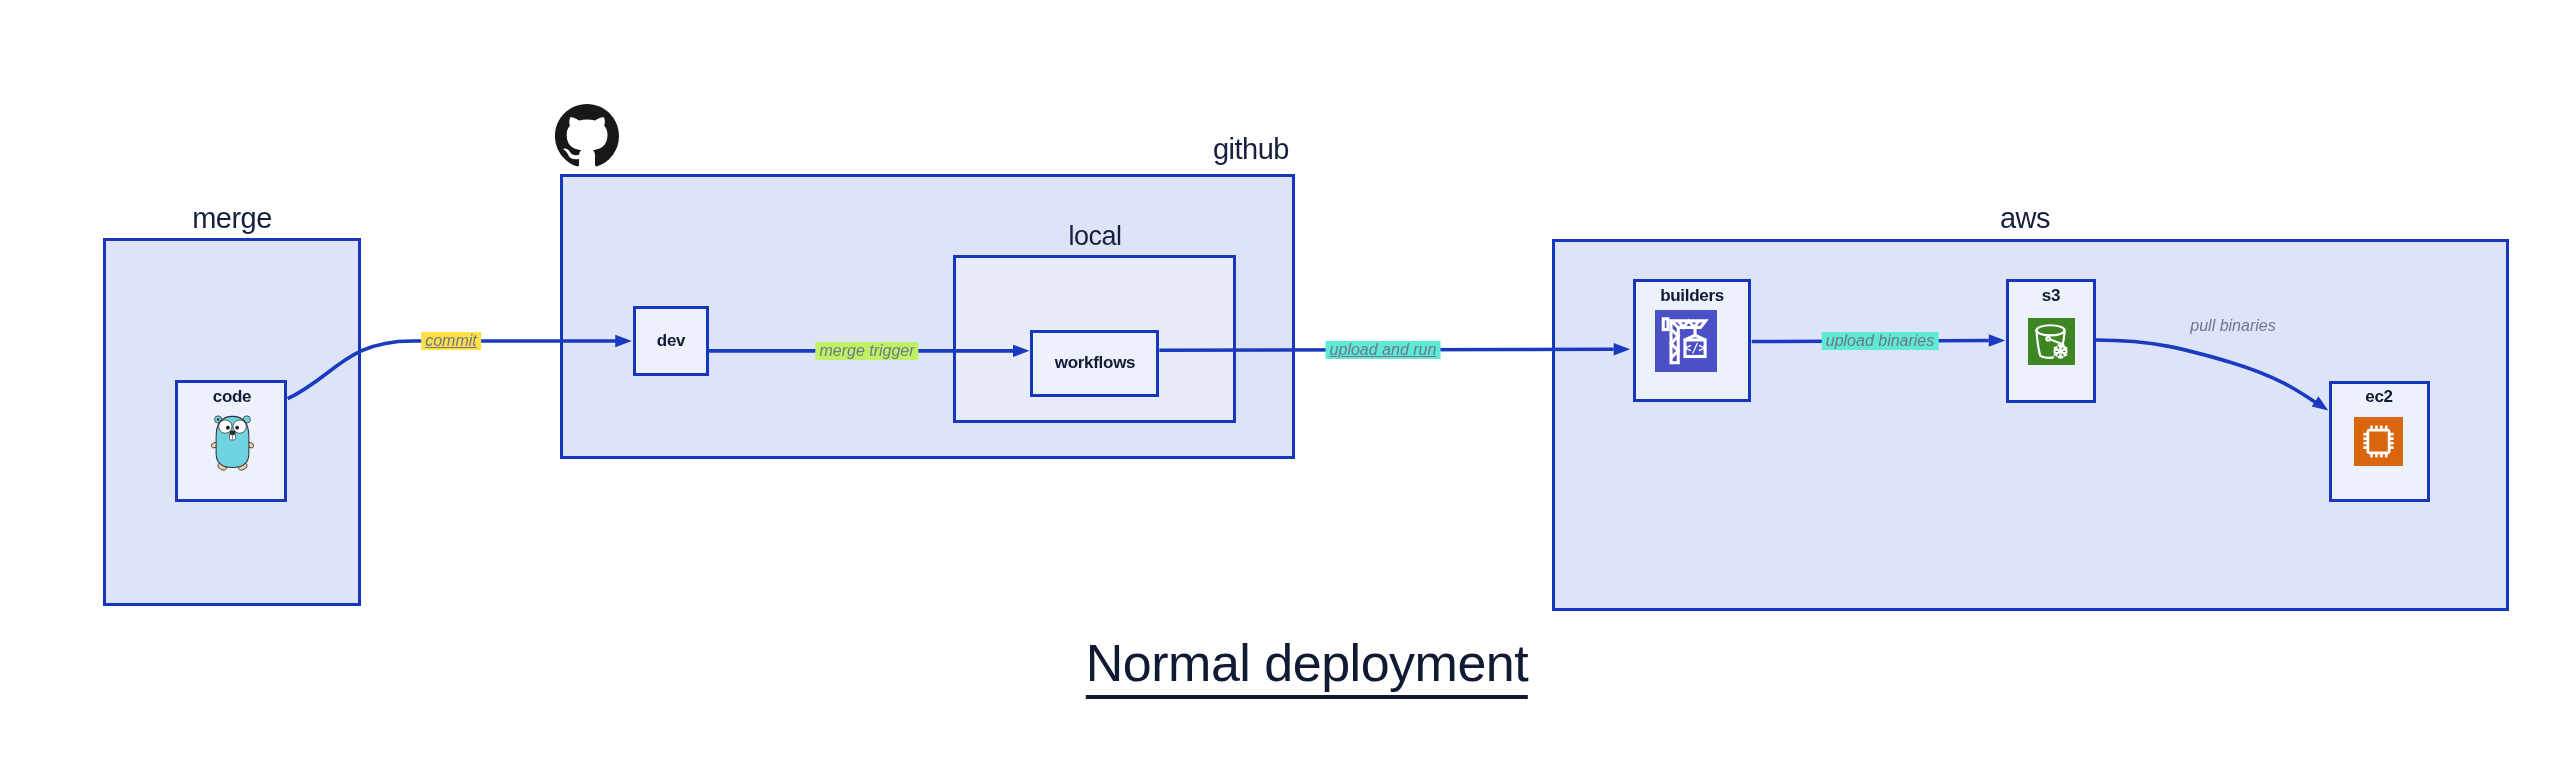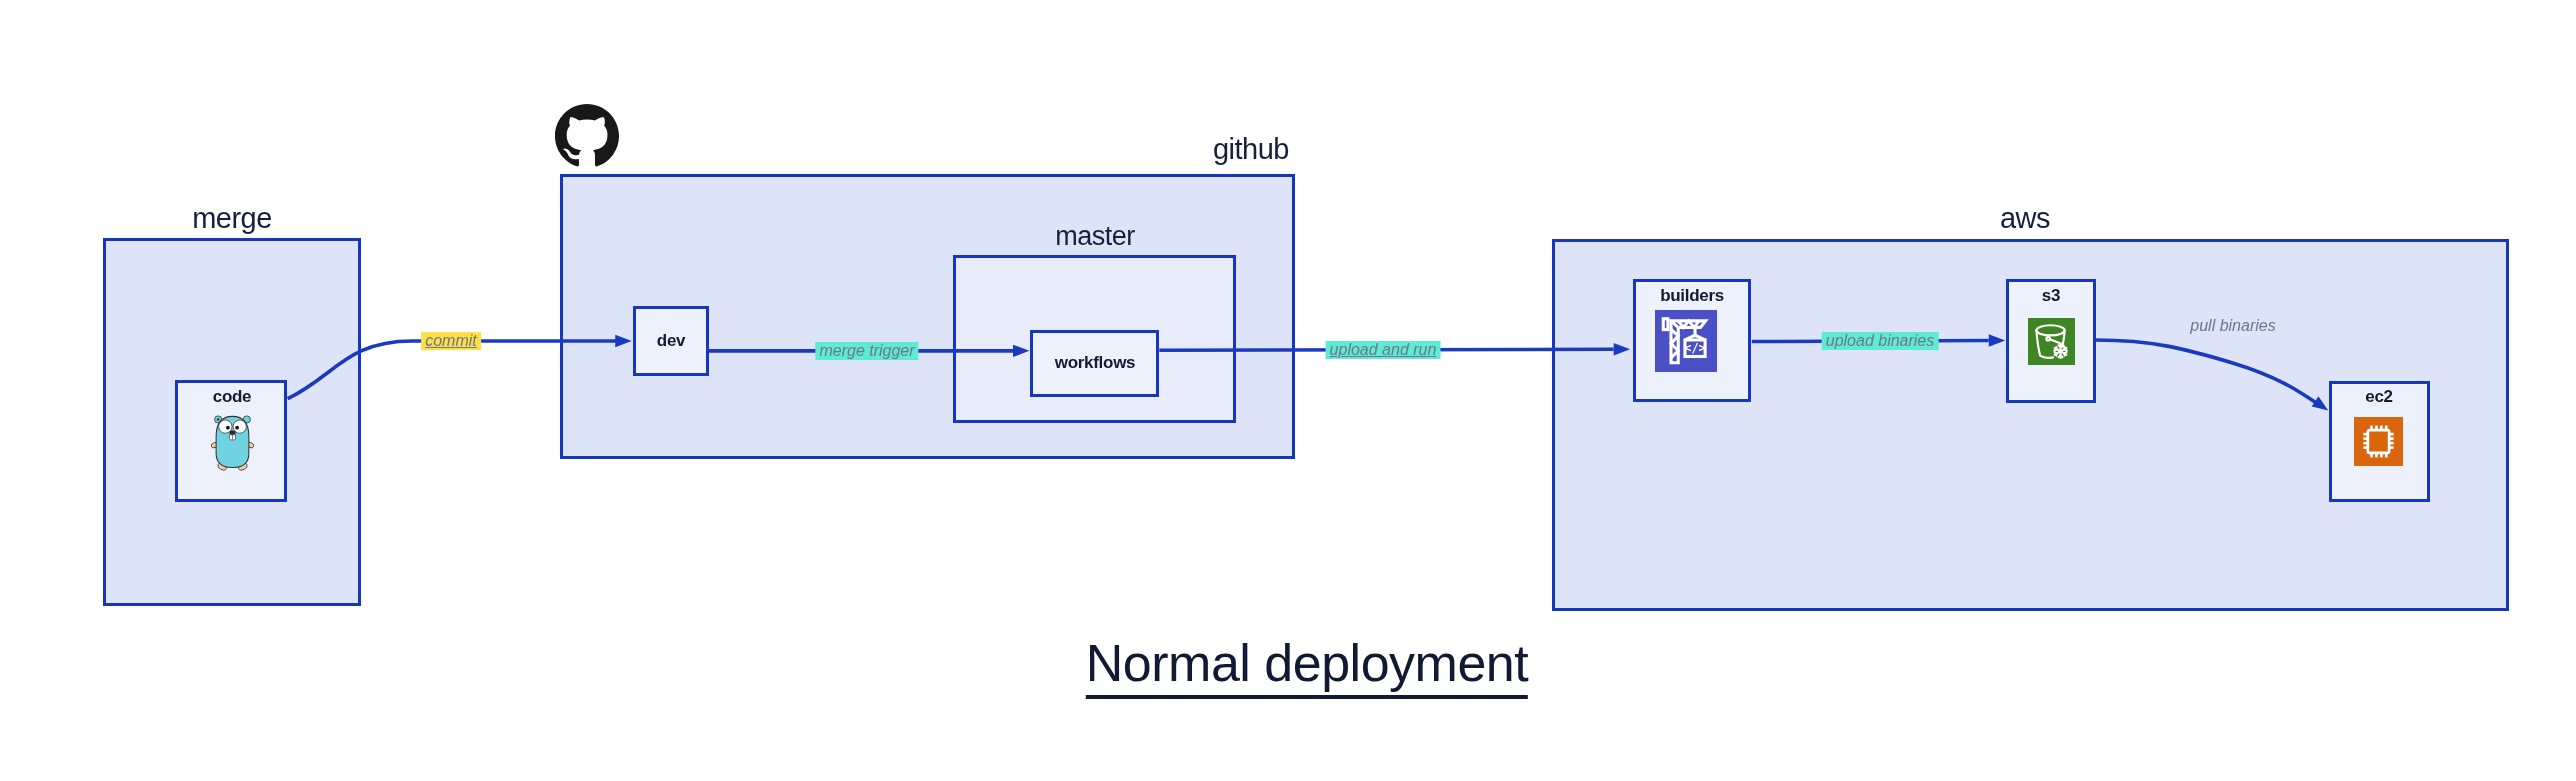--- a/index.html
+++ b/index.html
@@ -23,21 +23,21 @@
 
 <div class="canvas">
 
   <div class="group" style="left:103px;top:238px;width:258px;height:368px;"></div>
   <div class="group" style="left:560px;top:174px;width:735px;height:285px;"></div>
   <div class="group mid" style="left:953px;top:255px;width:283px;height:168px;"></div>
   <div class="group" style="left:1552px;top:239px;width:957px;height:372px;"></div>
 
   <div class="group-label" style="left:232px;top:202px;transform:translateX(-50%);">merge</div>
   <div class="group-label" style="left:1289px;top:133px;transform:translateX(-100%);">github</div>
-  <div class="group-label" style="left:1095px;top:221px;transform:translateX(-50%);font-size:27px;">master</div>
+  <div class="group-label" style="left:1095px;top:221px;transform:translateX(-50%);font-size:27px;">local</div>
   <div class="group-label" style="left:2025px;top:202px;transform:translateX(-50%);">aws</div>
 
   <div class="iconwrap" style="left:555px;top:104px;width:64px;height:64px;">
     <svg width="64" height="64" viewBox="0 0 16 16">
       <path fill="#191717" d="M8 0C3.58 0 0 3.58 0 8c0 3.54 2.29 6.53 5.47 7.59.4.07.55-.17.55-.38 0-.19-.01-.82-.01-1.49-2.01.37-2.53-.49-2.69-.94-.09-.23-.48-.94-.82-1.13-.28-.15-.68-.52-.01-.53.63-.01 1.08.58 1.23.82.72 1.21 1.87.87 2.33.66.07-.52.28-.87.51-1.07-1.78-.2-3.64-.89-3.64-3.95 0-.87.31-1.59.82-2.15-.08-.2-.36-1.02.08-2.12 0 0 .67-.21 2.2.82.64-.18 1.32-.27 2-.27s1.36.09 2 .27c1.53-1.04 2.2-.82 2.2-.82.44 1.1.16 1.92.08 2.12.51.56.82 1.27.82 2.15 0 3.07-1.87 3.75-3.65 3.95.29.25.54.73.54 1.48 0 1.07-.01 1.93-.01 2.2 0 .21.15.46.55.38A8.01 8.01 0 0 0 16 8c0-4.42-3.58-8-8-8z"></path>
     </svg>
   </div>
 
   <div class="leaf" style="left:175px;top:380px;width:112px;height:122px;"></div>
   <div class="leaf" style="left:633px;top:306px;width:76px;height:70px;"></div>
@@ -157,21 +157,21 @@
     <polygon class="arrow-head" points="3164,678 3132,666 3132,690"></polygon>
 
     <path class="arrow-stroke" d="M3400 663 L3860 661"></path>
     <polygon class="arrow-head" points="3892,661 3860,649 3860,673"></polygon>
 
     <path class="arrow-stroke" d="M4068 660 C4180 660 4245 678 4335 705 C4420 731 4460 758 4494 781"></path>
     <polygon class="arrow-head" points="4519,797 4487,789 4500,769"></polygon>
   </svg>
 
   <div class="arrow-label" style="left:451px;top:341px;background:#fde047;text-decoration:underline;">commit</div>
-  <div class="arrow-label" style="left:867px;top:351px;background:#5eead4;">merge trigger</div>
+  <div class="arrow-label" style="left:867px;top:351px;background:#bef264;">merge trigger</div>
   <div class="arrow-label" style="left:1383px;top:350px;background:#5eead4;text-decoration:underline;">upload and run</div>
   <div class="arrow-label" style="left:1880px;top:341px;background:#5eead4;">upload binaries</div>
   <div class="arrow-label" style="left:2233px;top:326px;background:#dee4f8;">pull binaries</div>
 
   <div class="title" style="left:1307px;top:633px;">Normal deployment</div>
 
 </div>
 
 
 </body></html>

